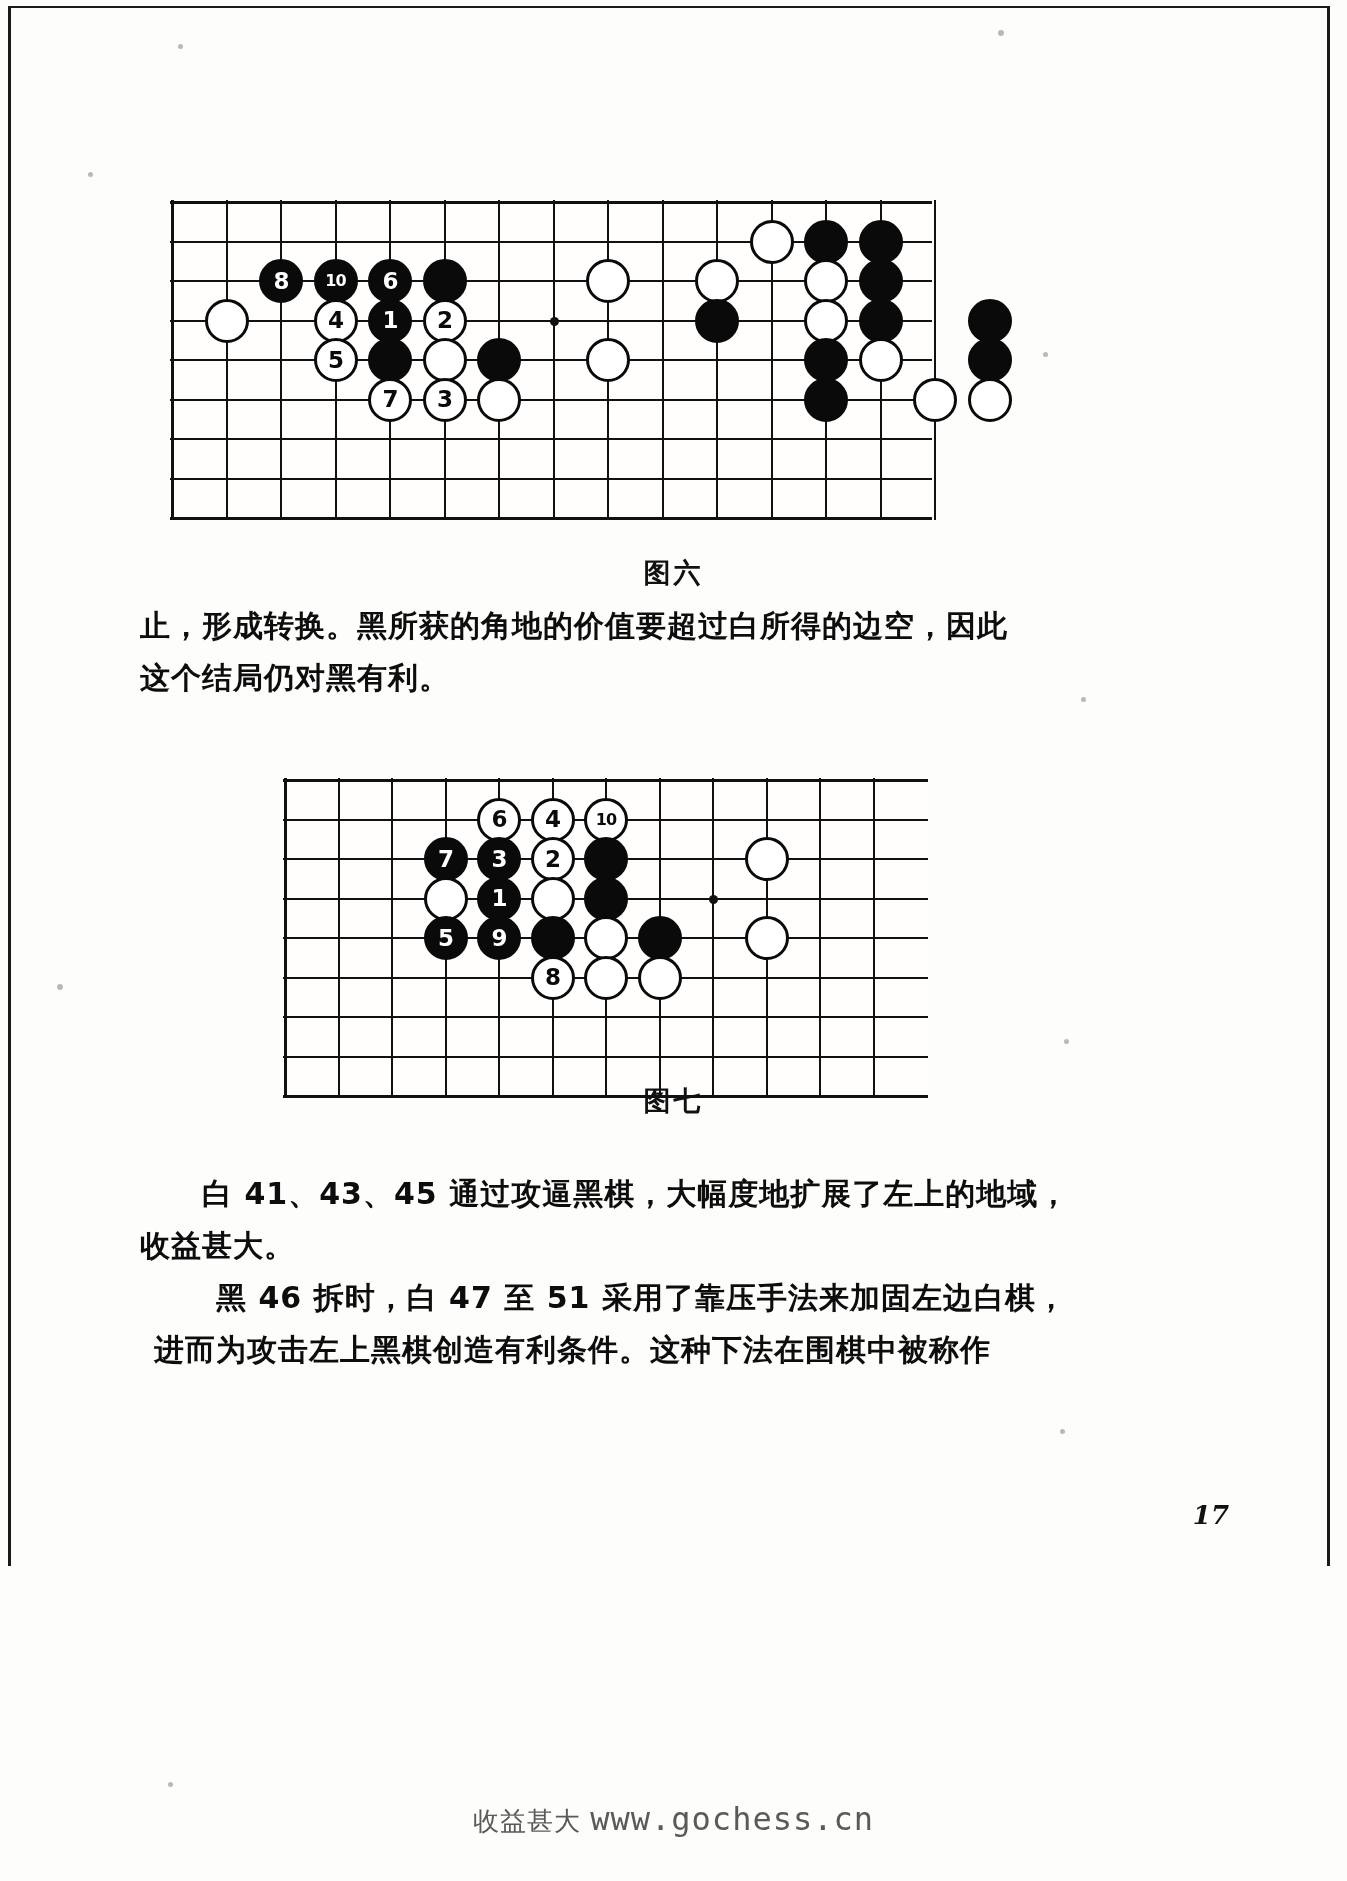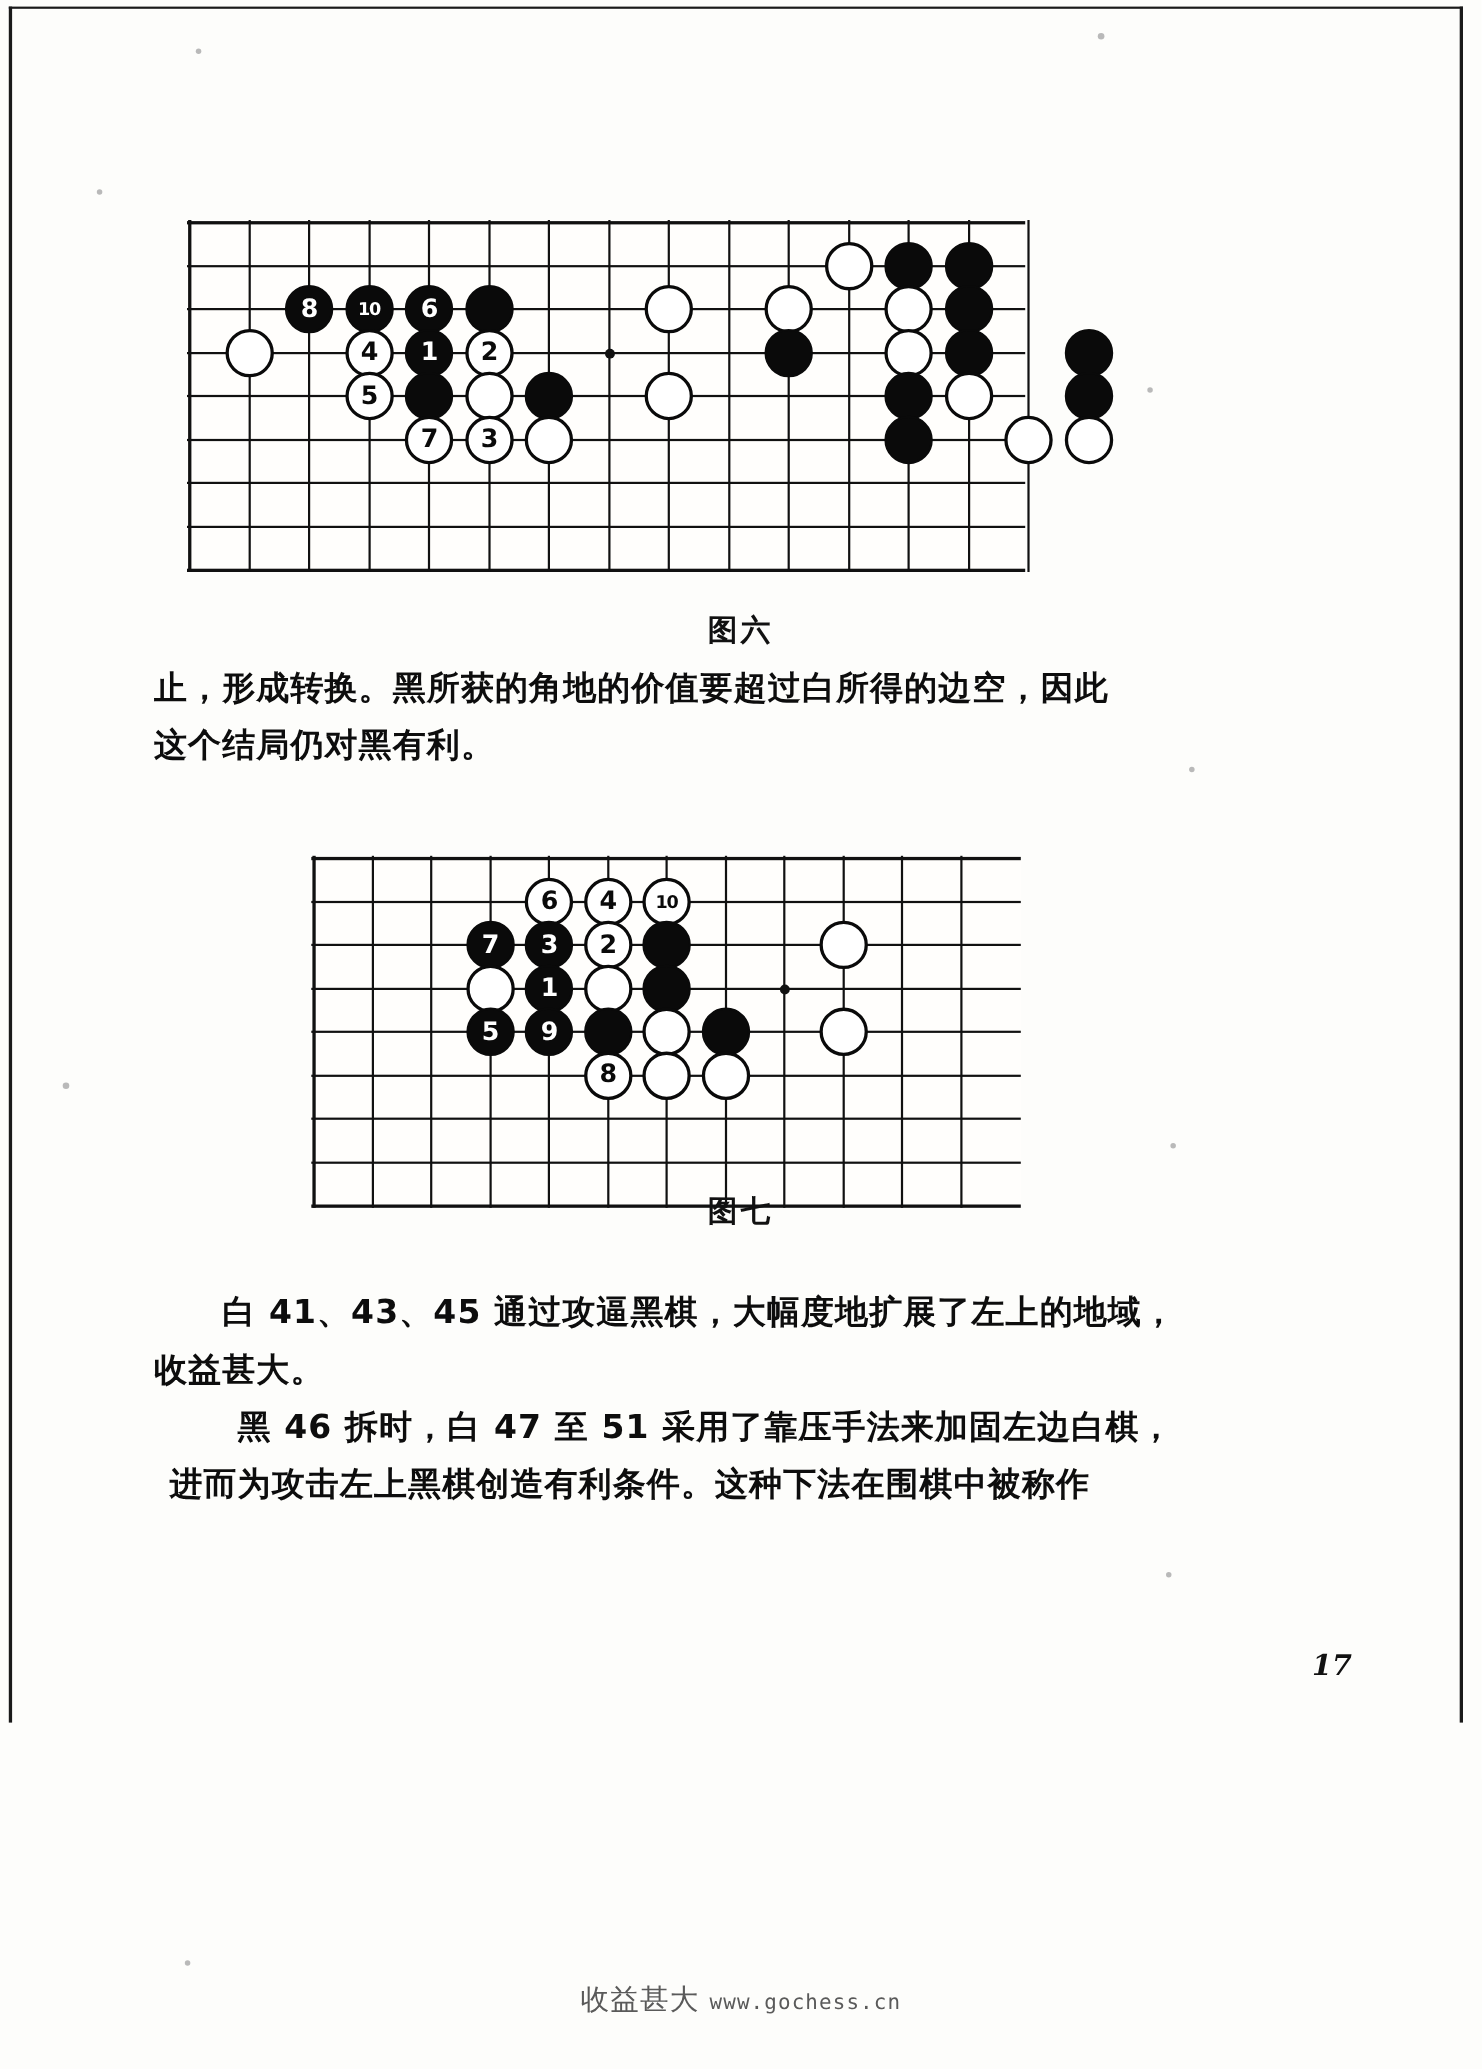--- a/index.html
+++ b/index.html
@@ -109,21 +109,21 @@
     top: 1800px;
     width: 1347px;
     text-align: center;
     font-family: "DejaVu Sans", sans-serif;
     font-size: 26px;
     color: #5a5a5a;
     letter-spacing: 1px;
   }
   .footer .url {
     font-family: "DejaVu Sans Mono", monospace;
-    font-size: 19px;
+    font-size: 32px;
   }
   
   .speck {
     position: absolute;
     background: #b9b9b9;
     border-radius: 50%;
   }
 </style>
 </head>
 <body>

